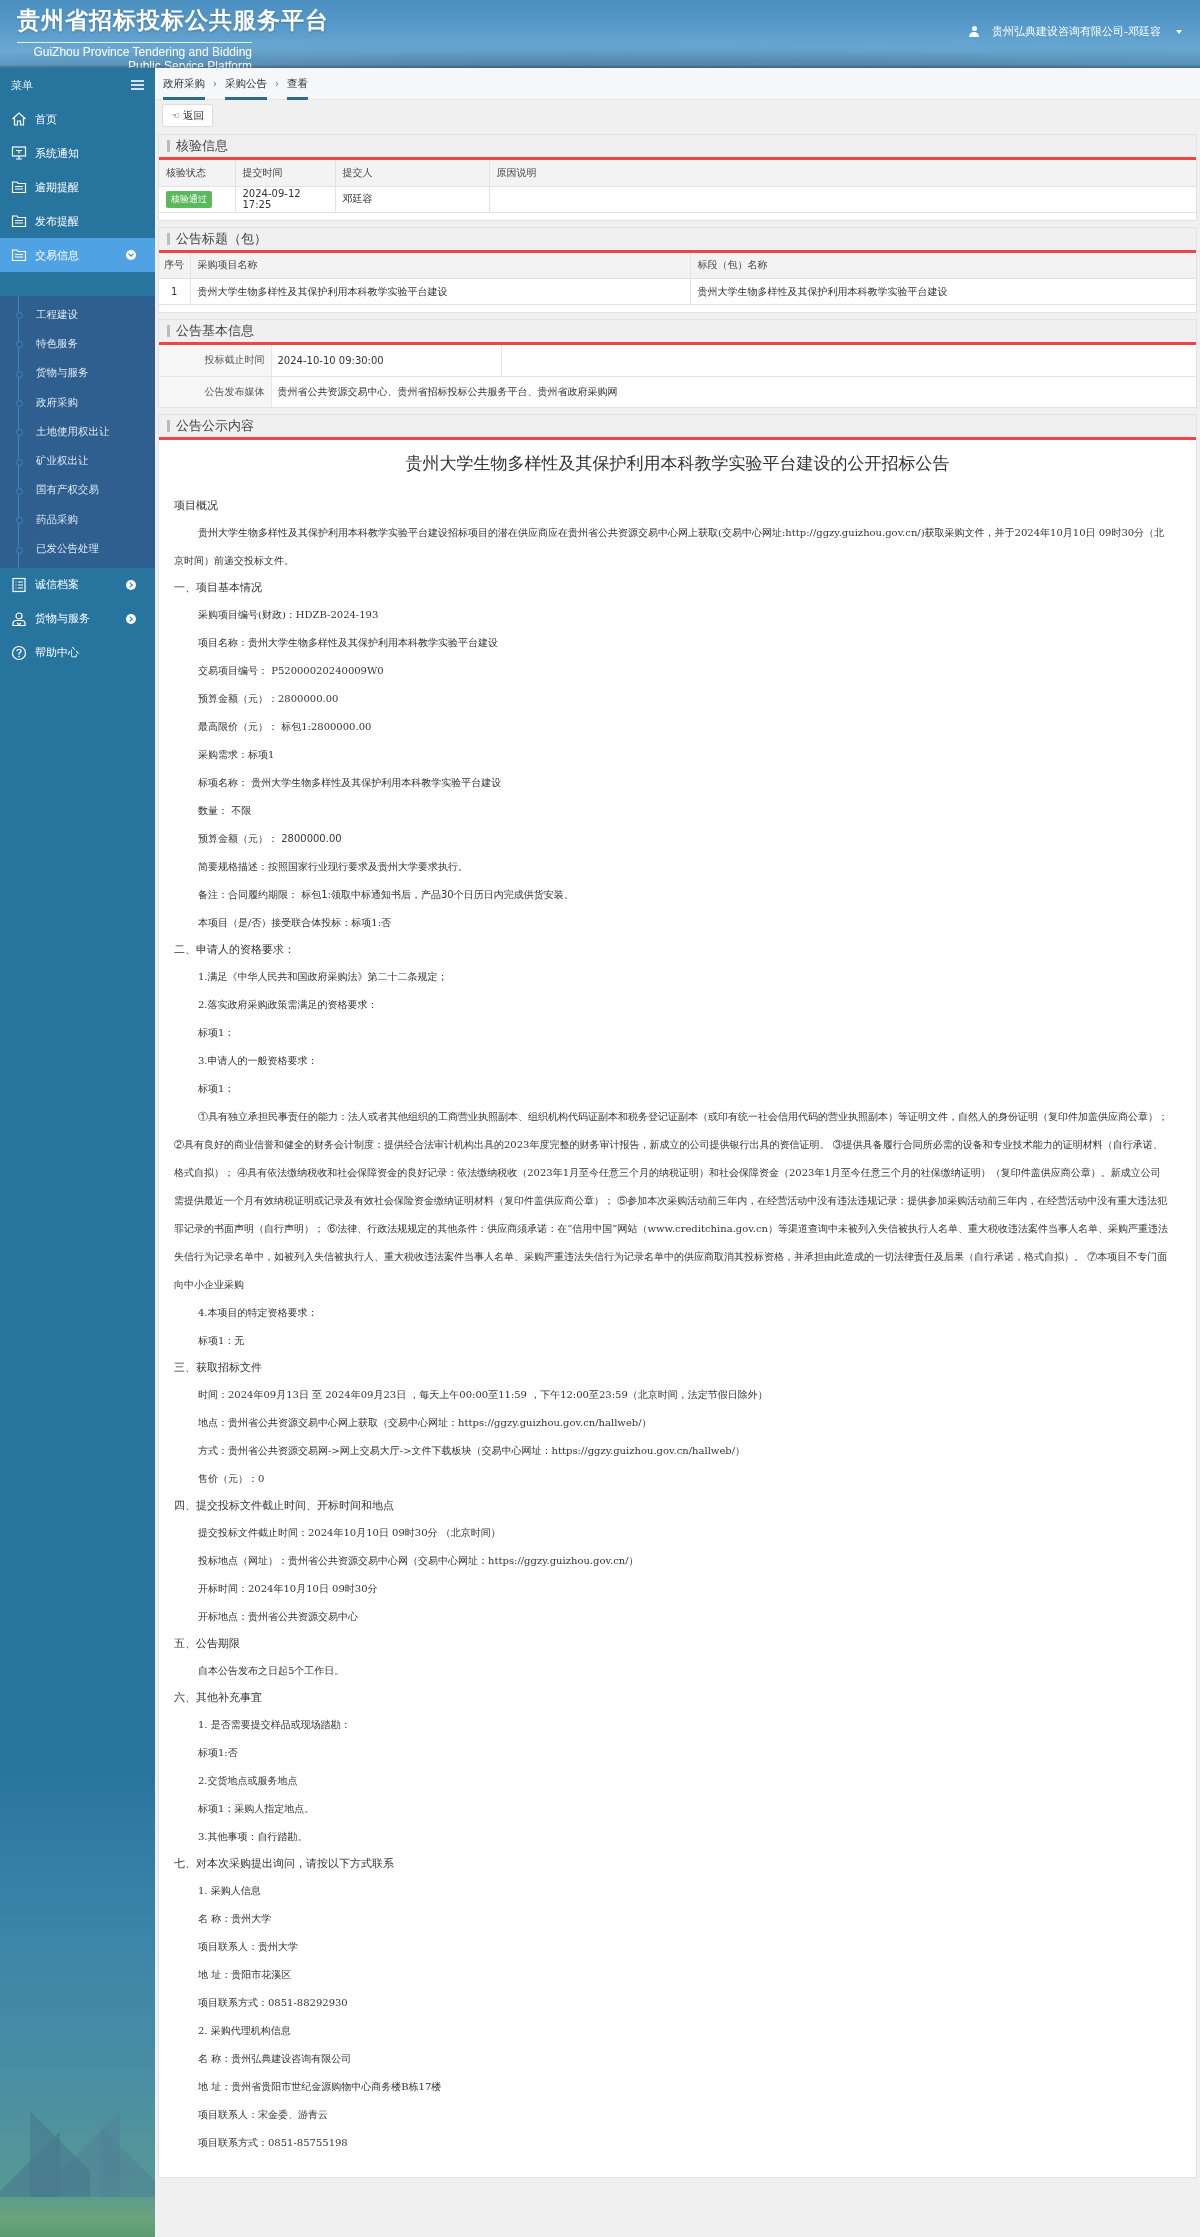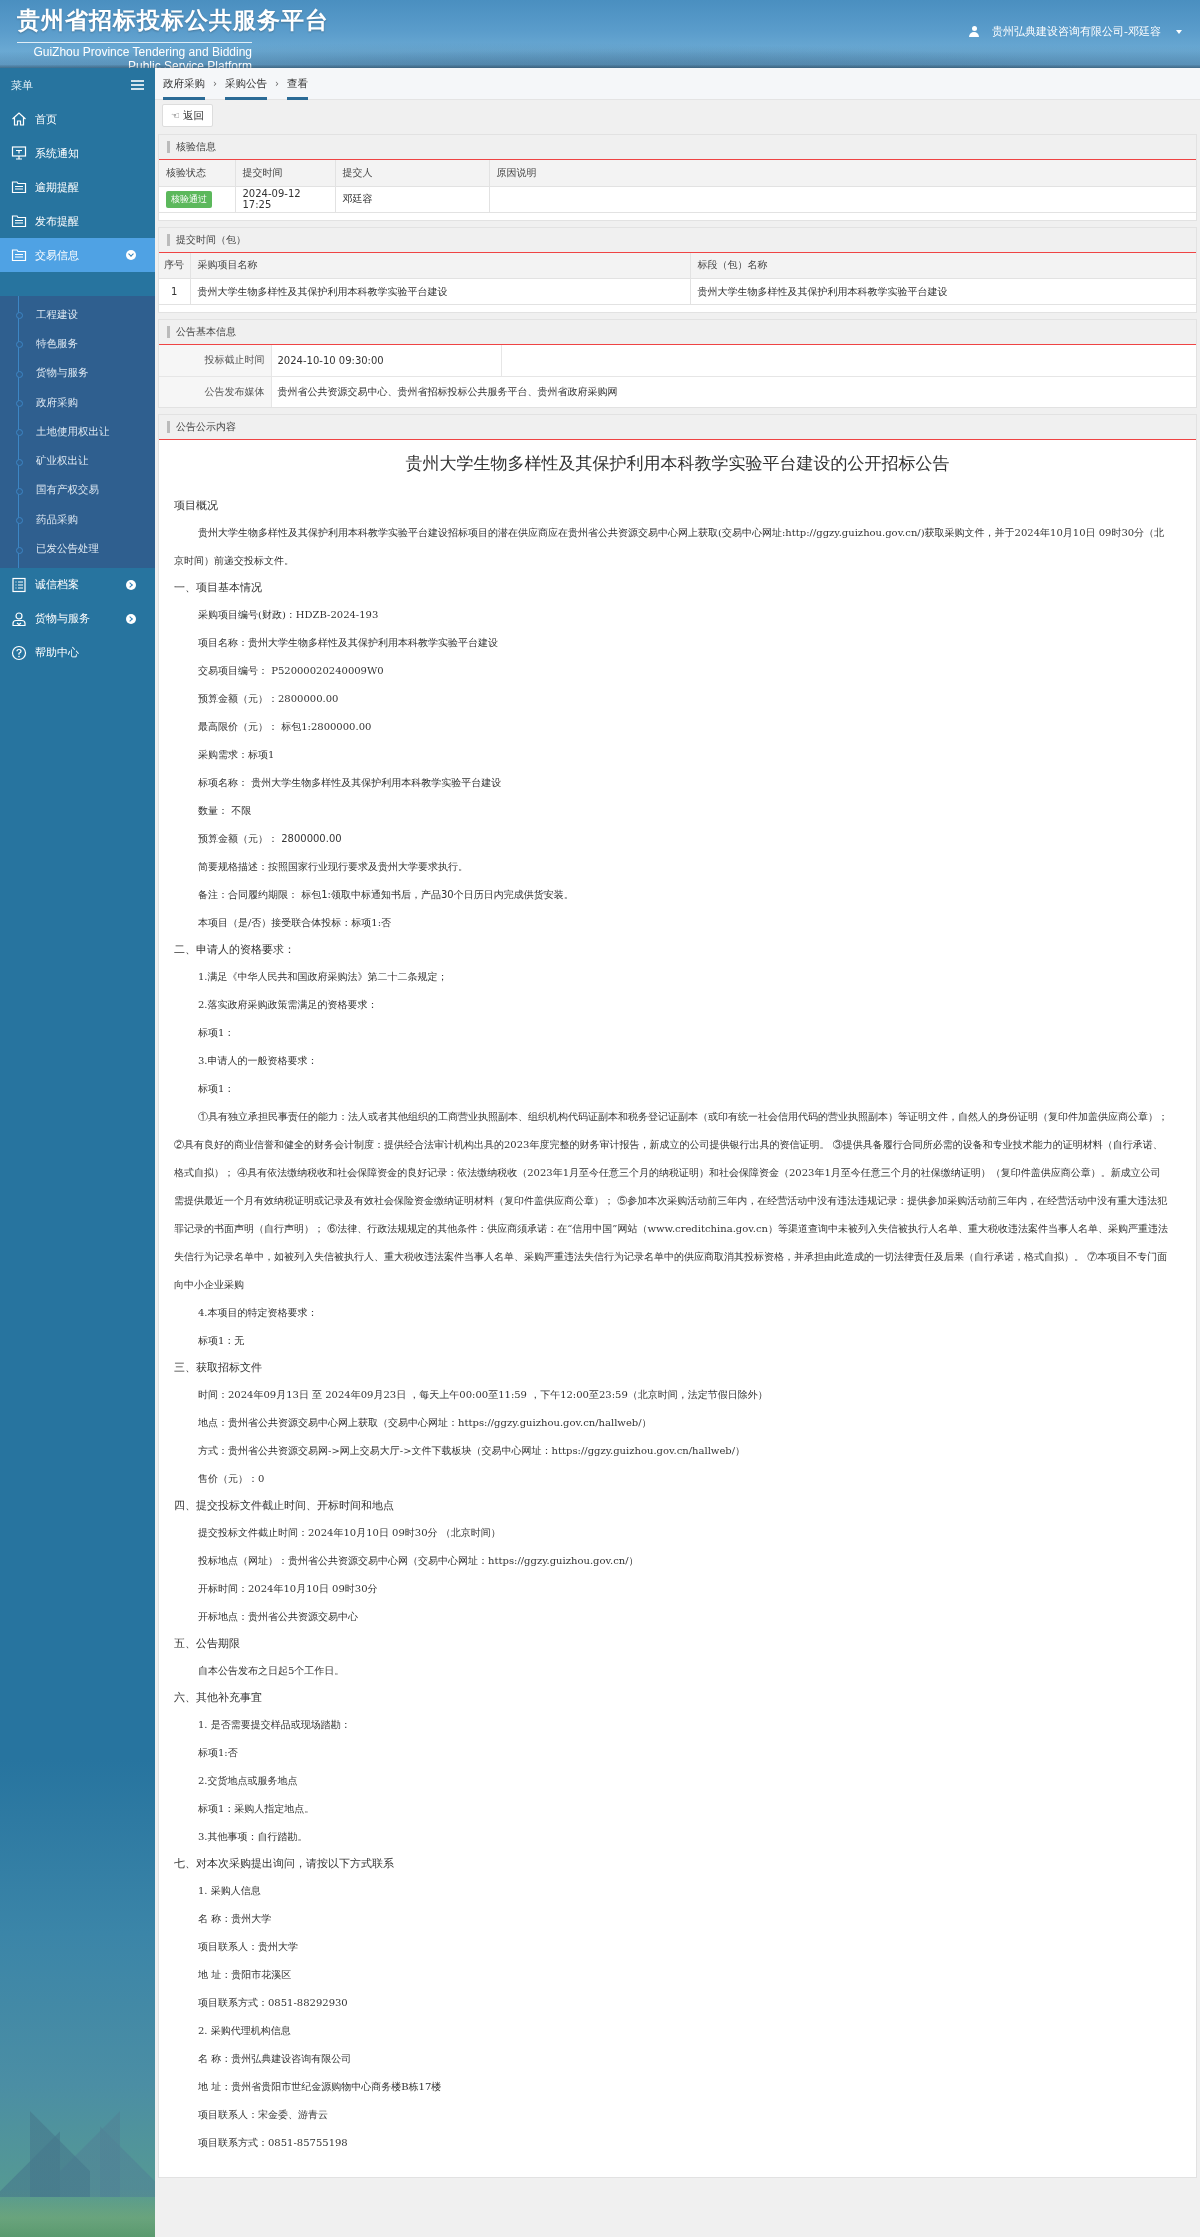--- a/index.html
+++ b/index.html
@@ -109,22 +109,22 @@
   .crumb-sep { margin: 0 8px; color: #666; font-size: 10px; }
   .toolbar { height: 31px; padding: 4px 7px; }
   .back-btn {
     height: 23px; padding: 0 8px; border: 1px solid #ddd; background: #fff; border-radius: 2px;
     display: inline-flex; align-items: center; gap: 3px; font-size: 10.5px; color: #333; cursor: pointer;
   }
   .back-icon { font-size: 10px; color: #555; }
 
   .panel { margin: 3px 3px 0 3px; background: #fff; border: 1px solid #e2e2e2; }
   .panel-head {
-    height: 25px; background: #f0f0f0; border-bottom: 1px solid #ef4444;
-    display: flex; align-items: center; padding-left: 8px; font-size: 10px; color: #444;
+    height: 25px; background: #f0f0f0; border-bottom: 3px solid #ef4444;
+    display: flex; align-items: center; padding-left: 8px; font-size: 13px; color: #444;
   }
   .panel-head .bar { width: 3px; height: 12px; background: #bbb; margin-right: 6px; }
   table.grid { width: 100%; border-collapse: collapse; font-size: 10px; }
   table.grid th { background: #f3f3f3; font-weight: normal; text-align: left; color: #444; height: 26px; padding: 0 7px; border-right: 1px solid #e2e2e2; border-bottom: 1px solid #e2e2e2; }
   table.grid td { height: 26px; padding: 0 7px; border-right: 1px solid #e2e2e2; border-bottom: 1px solid #e2e2e2; color: #333; }
   table.grid th:last-child, table.grid td:last-child { border-right: none; }
   .badge-ok {
     display: inline-block; background: #5cb85c; color: #fff; font-size: 9px; padding: 2px 5px; border-radius: 2px;
   }
   .panel-foot { height: 7px; }
@@ -281,21 +281,21 @@
         <td></td>
       </tr>
     </tbody>
       </table>
     <div class="panel-foot"></div>
   </div>
 
   <div class="panel" style="margin-top:6px">
     <div class="panel-head">
       <span class="bar"></span>
-      <span>提交时间（包）</span>
+      <span>公告标题（包）</span>
     </div>
     <table class="grid">
       <tbody>
           <tr>
         <th style="width:31px;padding:0 5px">序号</th>
         <th style="width:500px">采购项目名称</th>
         <th>标段（包）名称</th>
       </tr>
       <tr>
         <td style="text-align:center;padding:0 5px">1</td>

